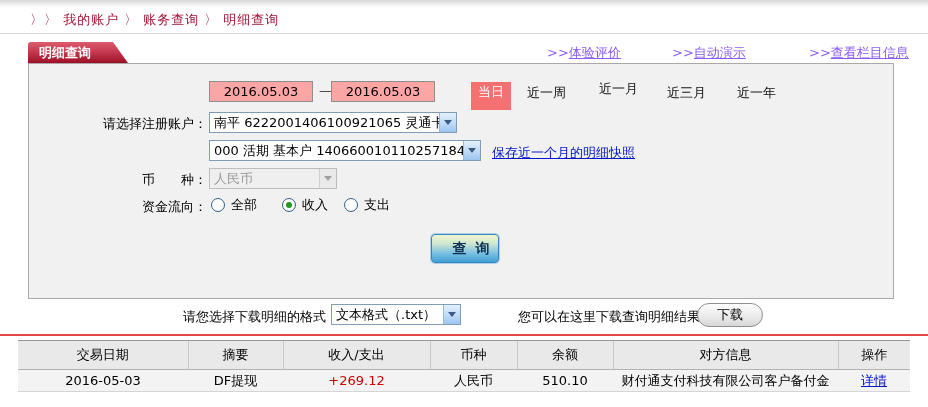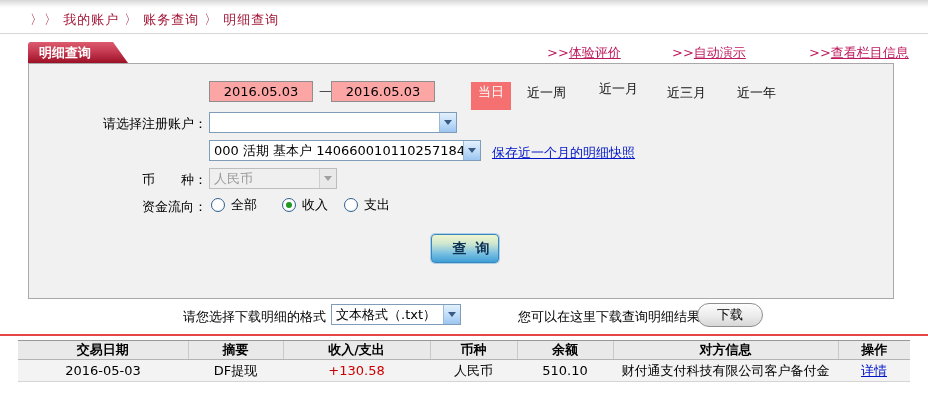--- a/index.html
+++ b/index.html
@@ -14,21 +14,21 @@
   .breadcrumb a { color:#a21637; text-decoration:none; }
   .crumb-sep { padding:0 5px; }
   .hr-top { left:0; top:33px; width:928px; height:1px; background:#d7d7d7; }
 
   
   .tab { left:28px; top:42px; width:100px; height:21px; line-height:21px;
     padding-left:11px; color:#fff; font-weight:bold;
     background:linear-gradient(180deg,#dd5b6e 0%,#c63b52 45%,#9c1126 100%);
     clip-path:polygon(0 0, calc(100% - 15px) 0, 100% 100%, 0 100%);
     border-radius:3px 0 0 0; }
-  .hlink { top:44px; color:#be185d; white-space:nowrap; }
+  .hlink { top:44px; color:#8b5cf6; white-space:nowrap; }
   .hlink .pfx { text-decoration:none; }
   .hlink .lbl { text-decoration:underline; cursor:pointer; }
   .hlink1 { left:547px; } .hlink2 { left:672px; } .hlink3 { left:809px; }
 
   
   .panel { left:28px; top:63px; width:866px; height:236px;
     background:#f1f1f1; border:1px solid #a9a9a9; position:absolute; }
   .flabel { position:absolute; left:0; width:178px; text-align:right; color:#000; }
 
   .txtbox { position:absolute; height:21px; background:#fca5a5; border:1px solid #8e8e8e;
@@ -70,21 +70,21 @@
   .dl-text { color:#000; }
   .btn-dl { left:697px; top:303px; width:66px; height:24px; border:1px solid #8f8f8f;
     border-radius:12px; background:linear-gradient(180deg,#fdfdfd,#e9e9e9 60%,#d7d7d7);
     text-align:center; line-height:22px; cursor:pointer; }
 
   .red-line { left:0; top:334px; width:928px; height:2px; background:#e54545; }
 
   
   table.result { position:absolute; left:18px; top:340px; width:892px;
     border-collapse:collapse; table-layout:fixed; font-size:13px; }
-  table.result th { background:#e9e9e9; font-weight:bold; height:19px;
+  table.result th { background:#e9e9e9; font-weight:normal; height:29px;
     border-top:1px solid #979797; border-bottom:1px solid #b3b3b3;
     border-left:1px solid #c9c9c9; text-align:center; }
   table.result th:first-child { border-left:none; }
   table.result td { background:#f3f3f3; height:22px; text-align:center;
     border-bottom:1px solid #d5d5d5; }
   .amount { color:#cc0000; }
   .op-link { color:#0016c8; text-decoration:underline; cursor:pointer; }
 </style>
 </head>
 <body>
@@ -110,20 +110,21 @@
   <div class="dash" style="left:290px; top:19px;">—</div>
   <div class="txtbox" style="left:302px; top:17px; width:104px;">2016.05.03</div>
   <div class="badge-today" style="left:442px; top:18px;">当日</div>
   <div class="qlink" style="left:498px; top:20px;">近一周</div>
   <div class="qlink" style="left:570px; top:16px;">近一月</div>
   <div class="qlink" style="left:638px; top:20px;">近三月</div>
   <div class="qlink" style="left:708px; top:20px;">近一年</div>
 
   <div class="flabel" style="top:51px;">请选择注册账户：</div>
   <div class="sel" style="left:180px; top:48px; width:248px;">
+    <span>南平 6222001406100921065 灵通卡</span>
     <span class="arrow"></span>
   </div>
 
   <div class="sel" style="left:180px; top:76px; width:272px;">
     <span>000 活期 基本户 1406600101102571848</span>
     <span class="arrow"></span>
   </div>
   <a class="abs" style="left:463px; top:80px; color:#0016c8; text-decoration:underline; cursor:pointer;">保存近一个月的明细快照</a>
 
   <div class="flabel" style="top:107px;">币　　种：</div>
@@ -177,20 +178,20 @@
       <th>币种</th>
       <th>余额</th>
       <th>对方信息</th>
       <th>操作</th>
     </tr>
   </thead>
   <tbody>
     <tr>
       <td>2016-05-03</td>
       <td>DF提现</td>
-      <td class="amount">+130.58</td>
+      <td class="amount">+269.12</td>
       <td>人民币</td>
       <td>510.10</td>
       <td>财付通支付科技有限公司客户备付金</td>
       <td><a class="op-link">详情</a></td>
     </tr>
   </tbody>
 </table>
 
 </body></html>

